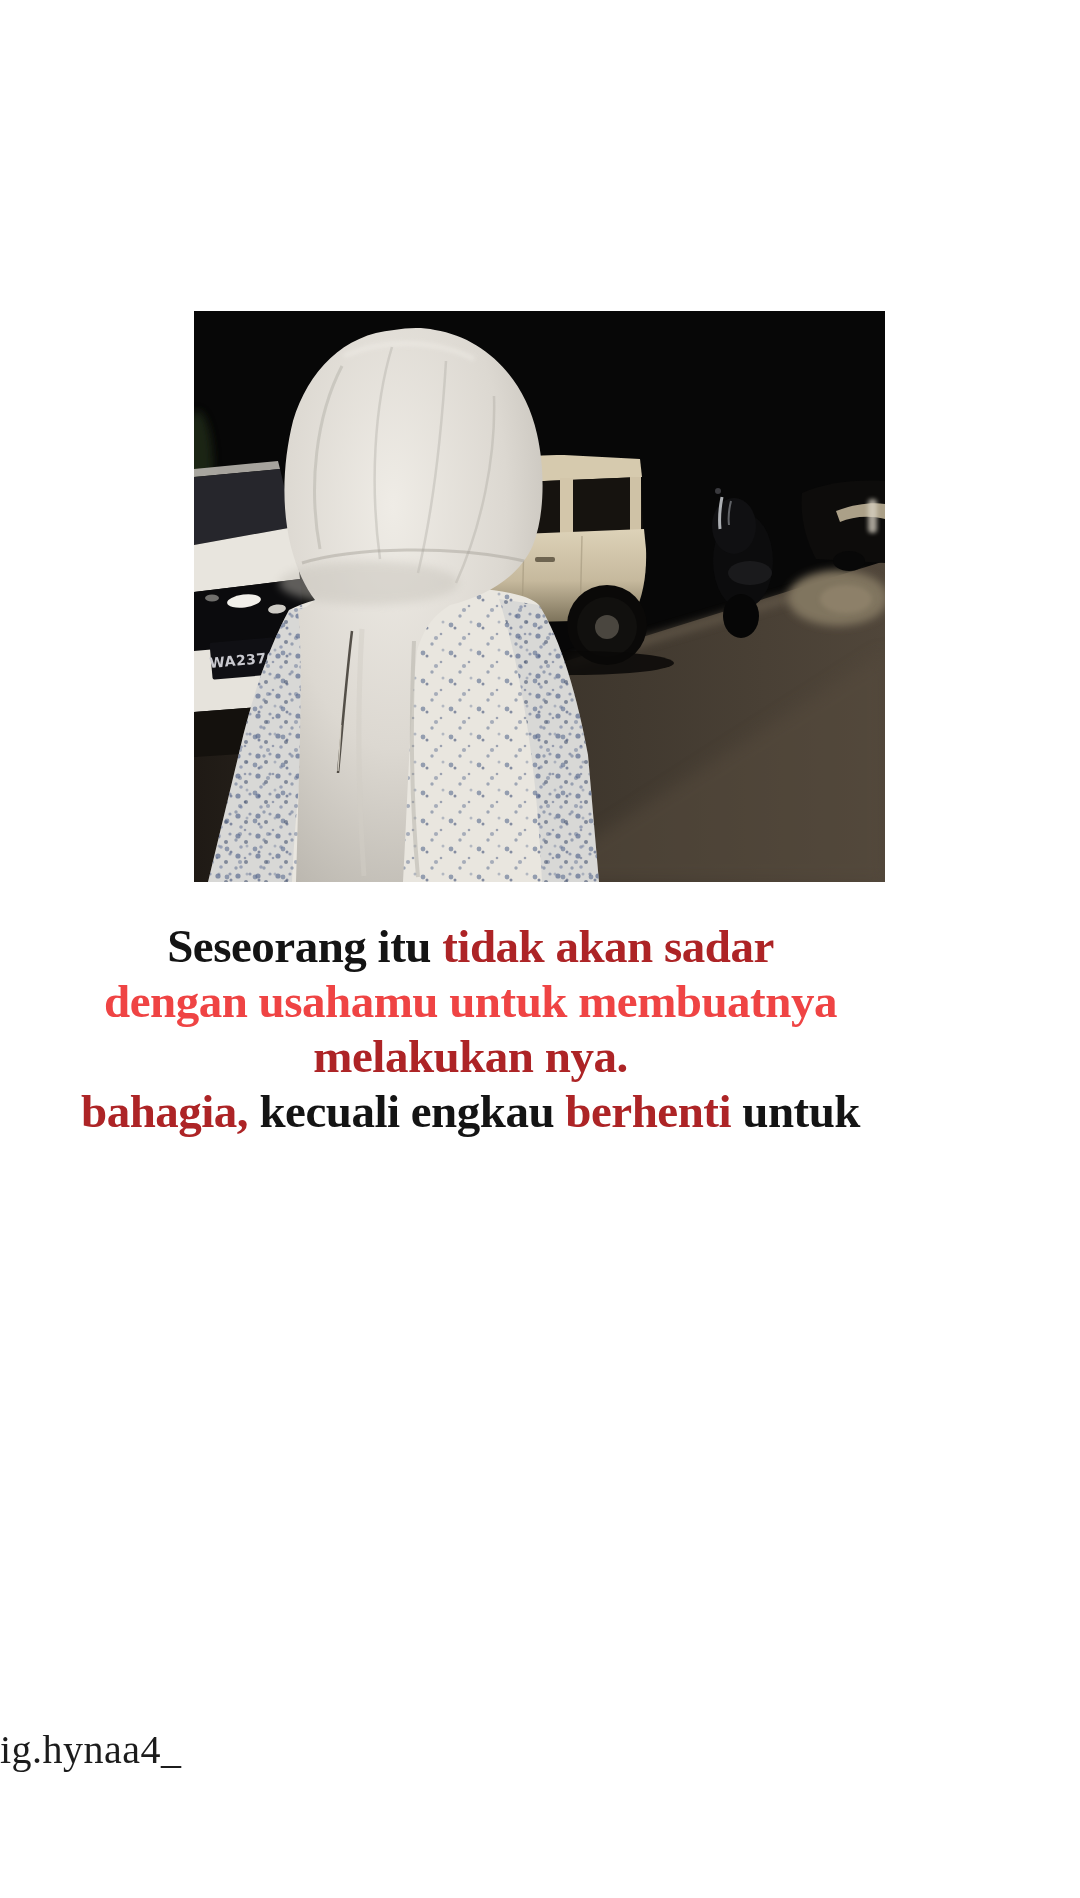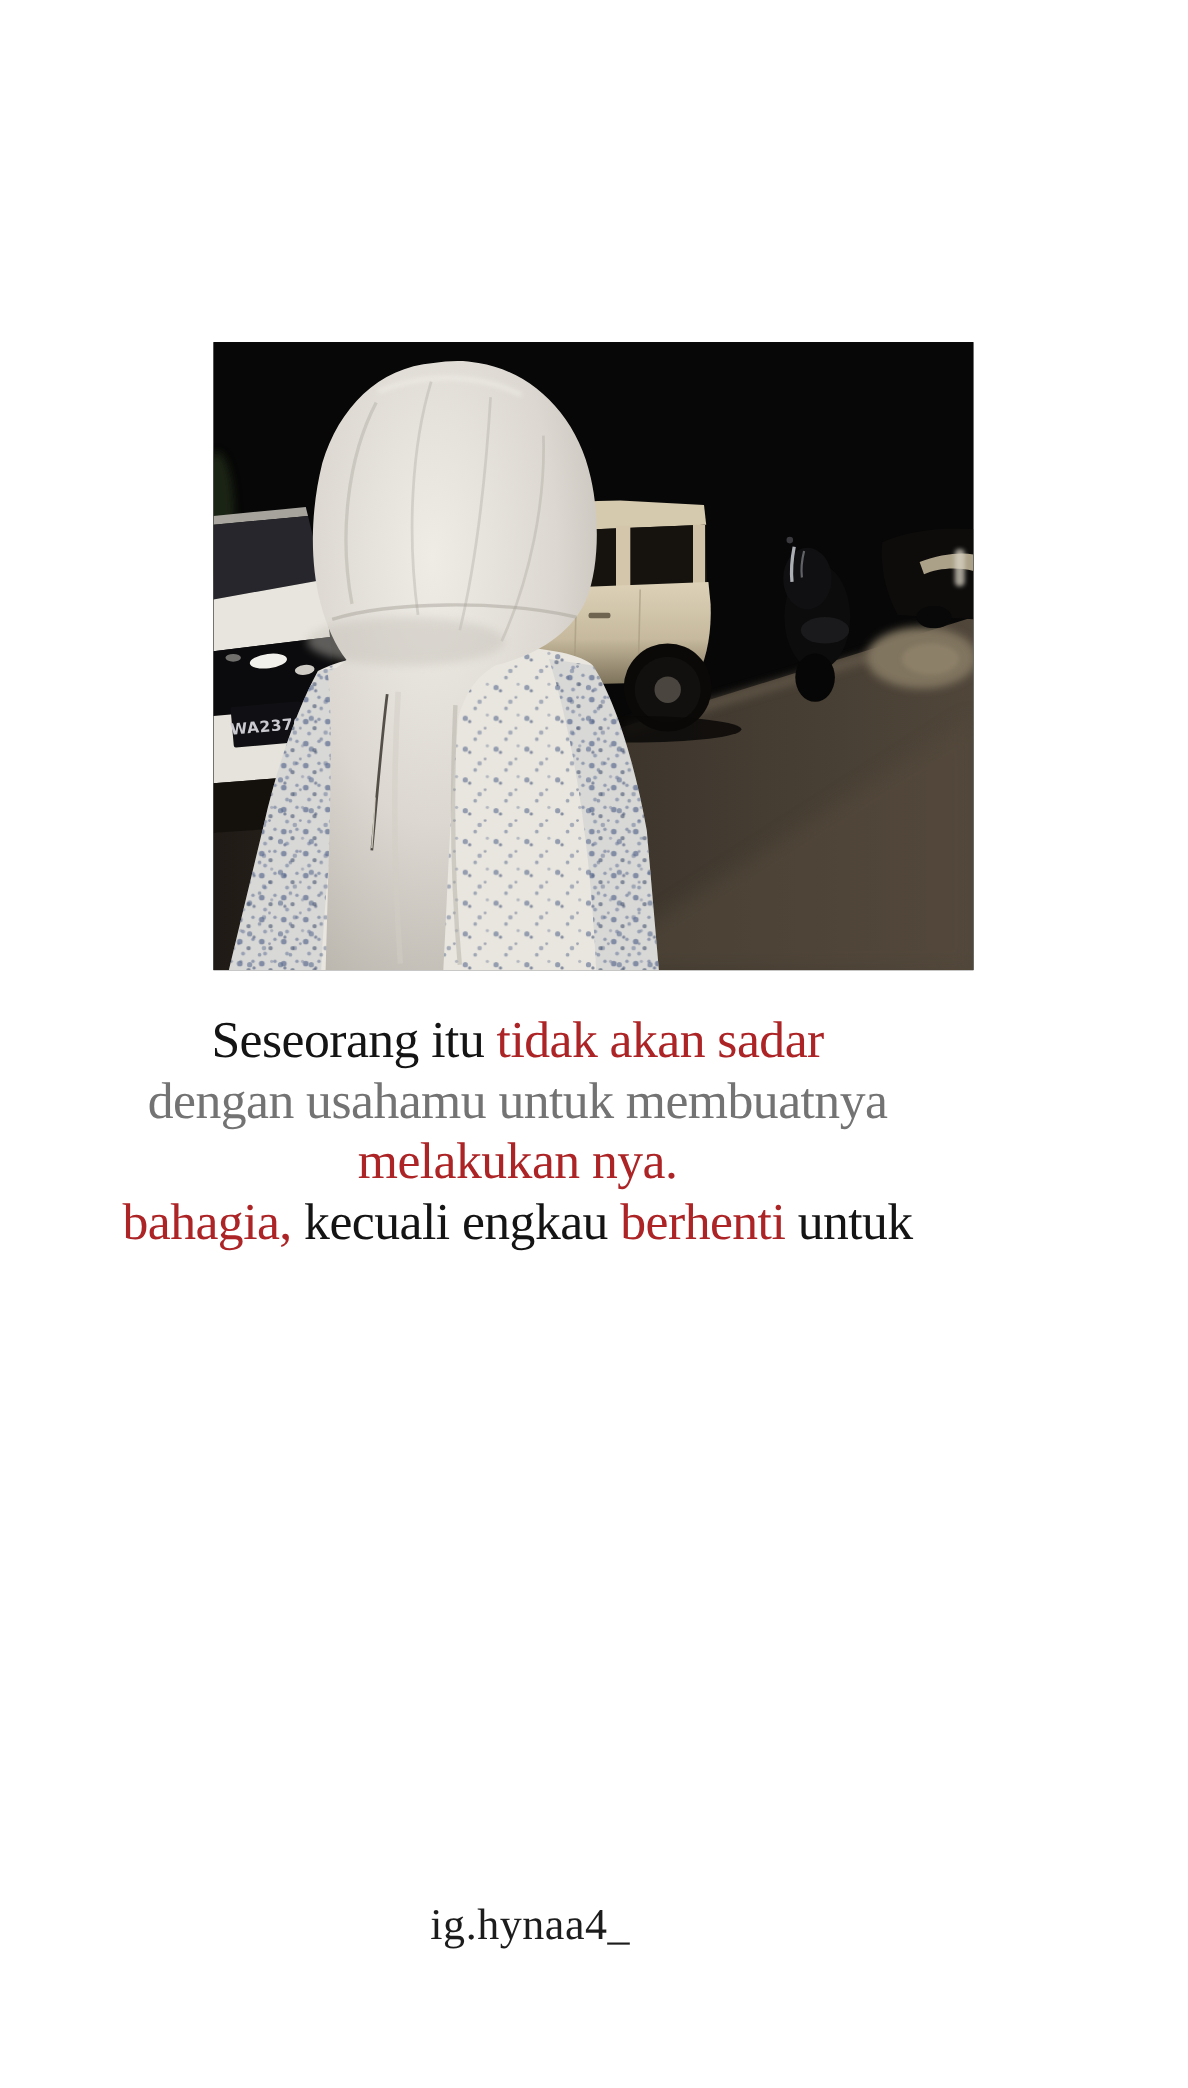--- a/index.html
+++ b/index.html
@@ -11,29 +11,28 @@
   }
   .card{position:absolute;inset:0;width:1080px;height:1898px;background:#ffffff;}
   .photo{
     position:absolute;left:194px;top:311px;width:691px;height:571px;
     background:#070707;overflow:hidden;
   }
   .photo svg{display:block;width:691px;height:571px;}
   .quote{
     position:absolute;left:0;top:919px;width:941px;
     text-align:center;
-    font-weight:400;
+    font-weight:700;
     font-size:47px;
     line-height:55px;
     letter-spacing:-0.5px;
   }
   .quote-line{white-space:nowrap;}
   .footer{
     position:absolute;left:0;top:1726px;width:964px;
-    text-align:center;
     font-weight:400;
     font-size:40px;
     color:#1c1c1c;
     letter-spacing:0.5px;
   }
 </style>
 </head>
 <body style="background: rgb(255, 255, 255);">
 
 <div class="card">
@@ -165,20 +164,20 @@
 
       <g>
         <path d="M158,320 C153,360 149,410 144,462" stroke="#3b362f" stroke-width="2.5" fill="none" opacity="0.85"></path>
         <path d="M147,414 C146,432 145,448 144,460" stroke="#d8d3c7" stroke-width="1.3" fill="none" opacity="0.9"></path>
       </g>
     </svg>
   </div>
 
   <div class="quote">
       <div class="quote-line"><span style="color: rgb(20, 20, 20);">Seseorang itu </span><span style="color: rgb(173, 36, 38);">tidak akan sadar</span></div>
-      <div class="quote-line"><span style="color: #737373;">dengan usahamu untuk membuatnya</span></div>
+      <div class="quote-line"><span style="color: #ef4444;">dengan usahamu untuk membuatnya</span></div>
       <div class="quote-line"><span style="color: rgb(173, 36, 38);">melakukan nya.</span></div>
       <div class="quote-line"><span style="color: rgb(173, 36, 38);">bahagia,</span><span style="color: rgb(20, 20, 20);"> kecuali engkau </span><span style="color: rgb(173, 36, 38);">berhenti</span><span style="color: rgb(20, 20, 20);"> untuk</span></div>
     </div>
 
   <div class="footer">ig.hynaa4_</div>
 
 </div>
 
 </body></html>

